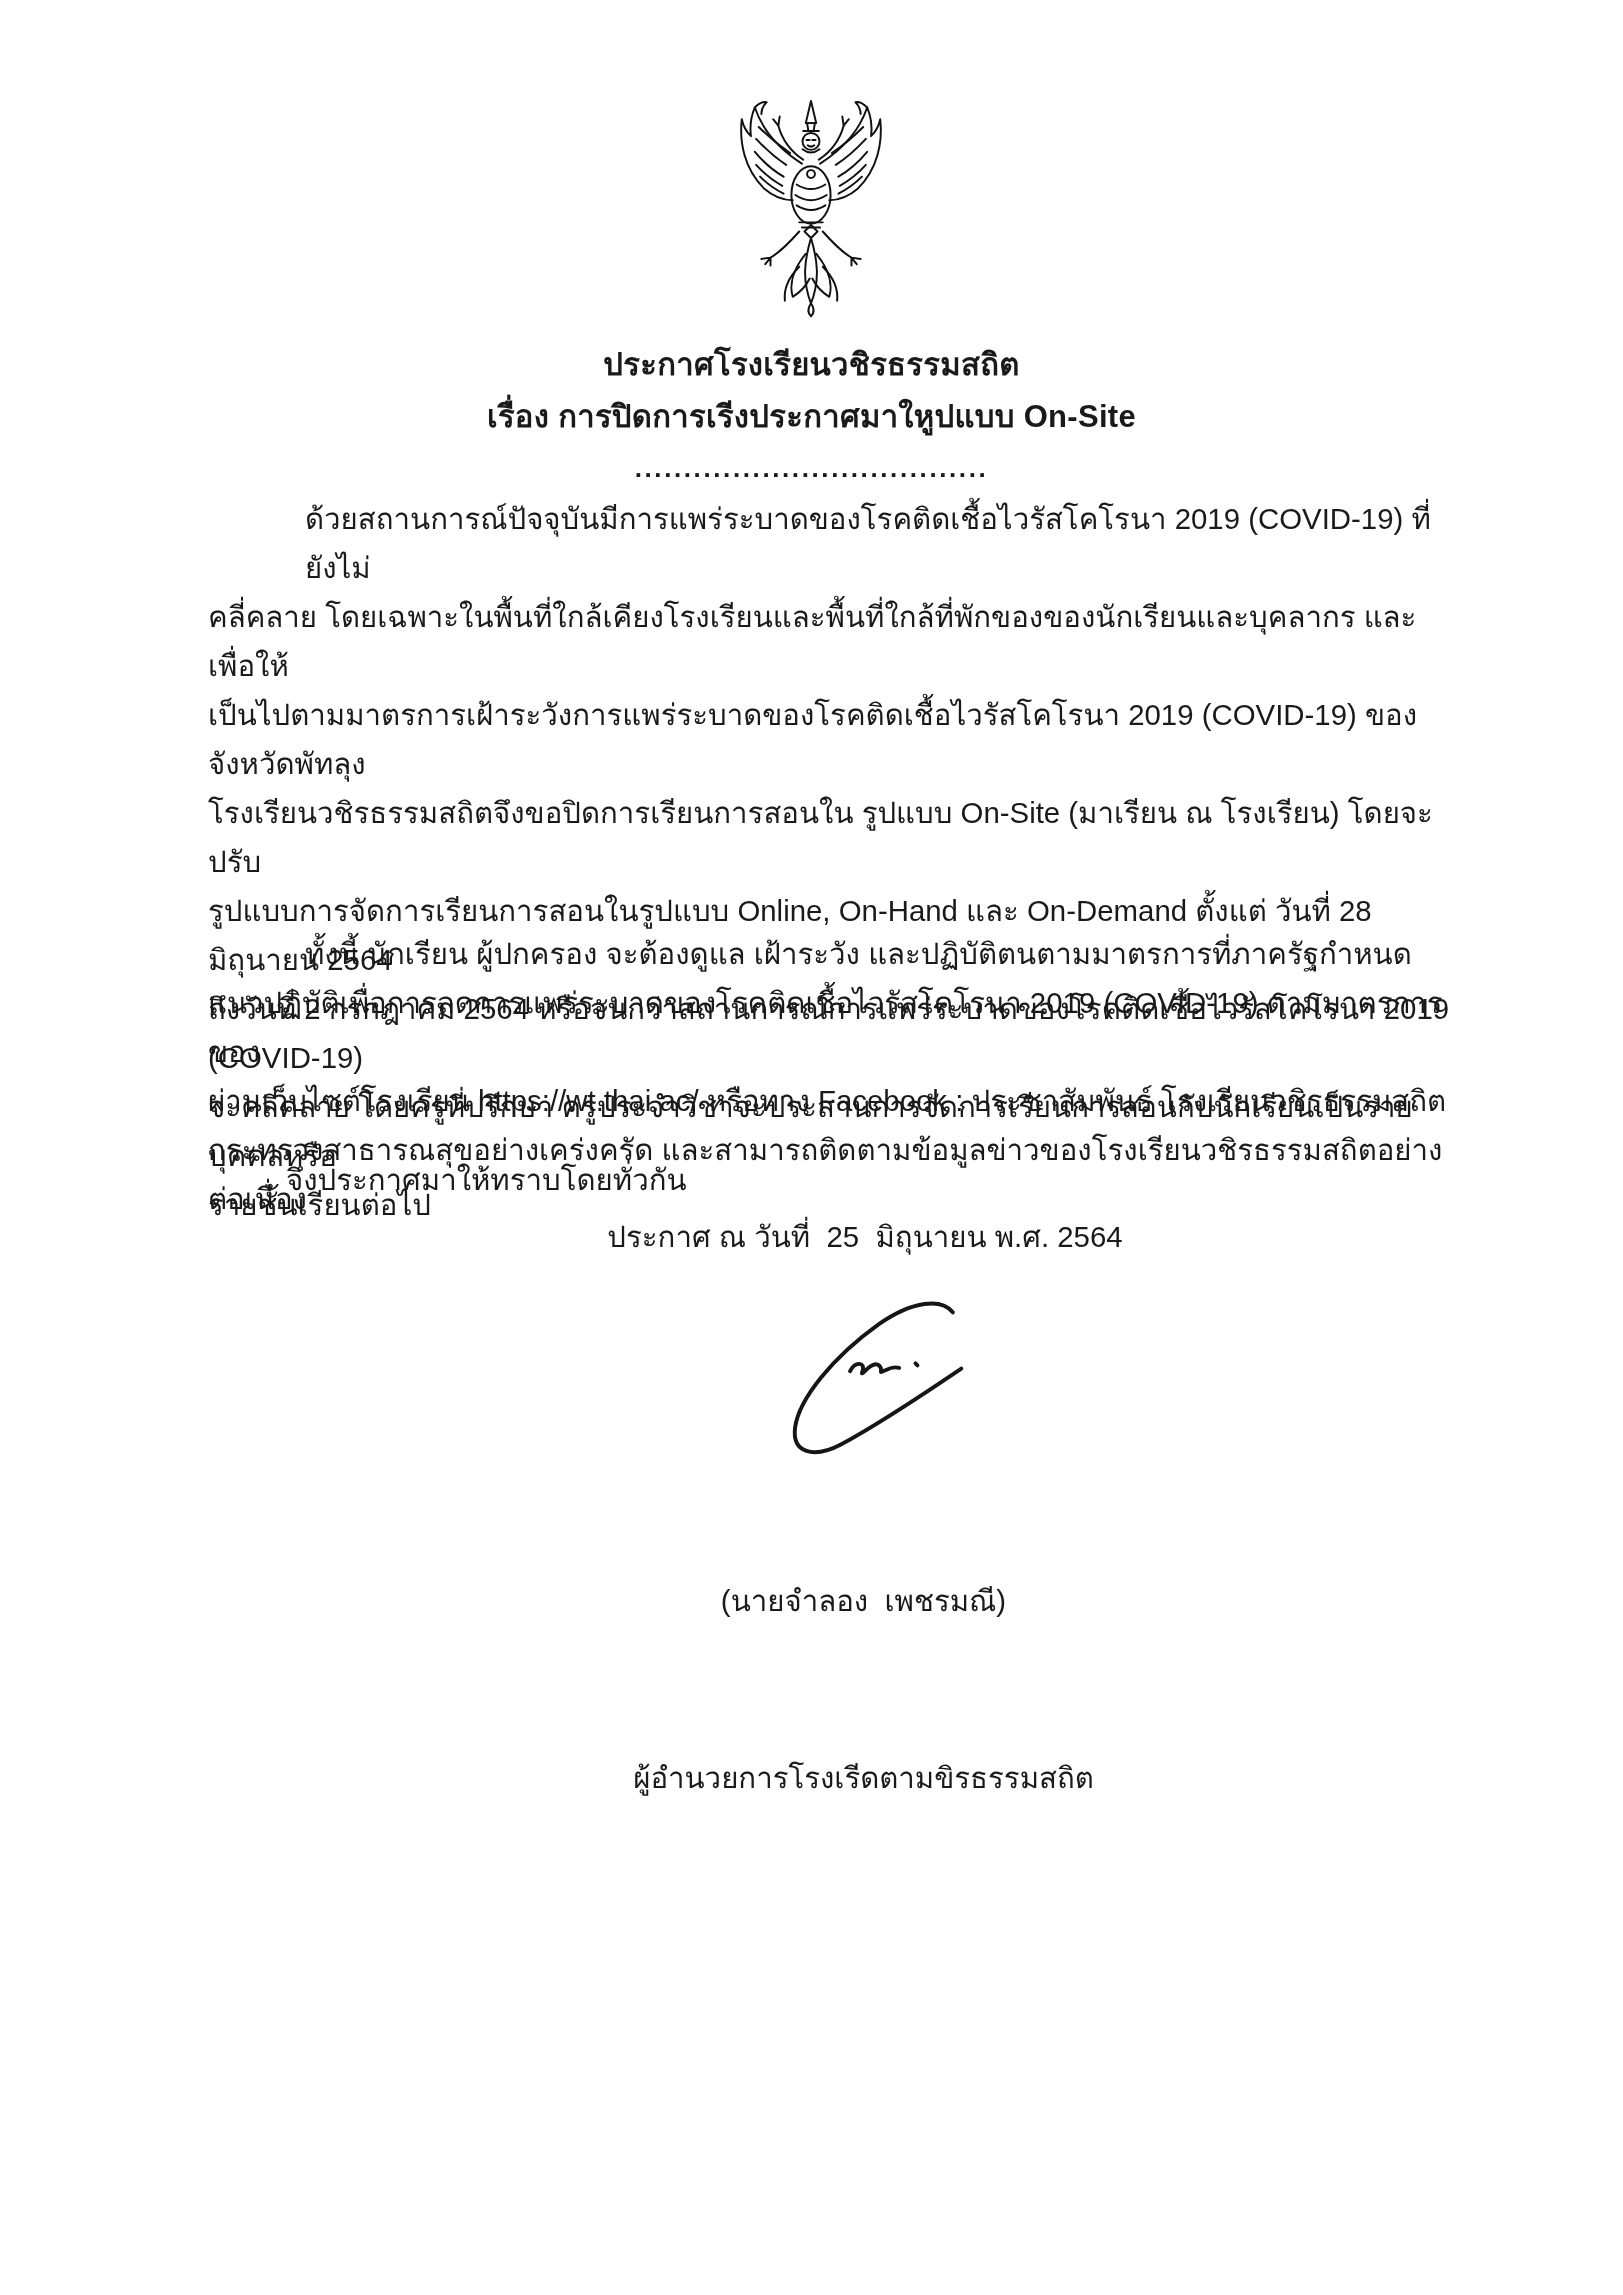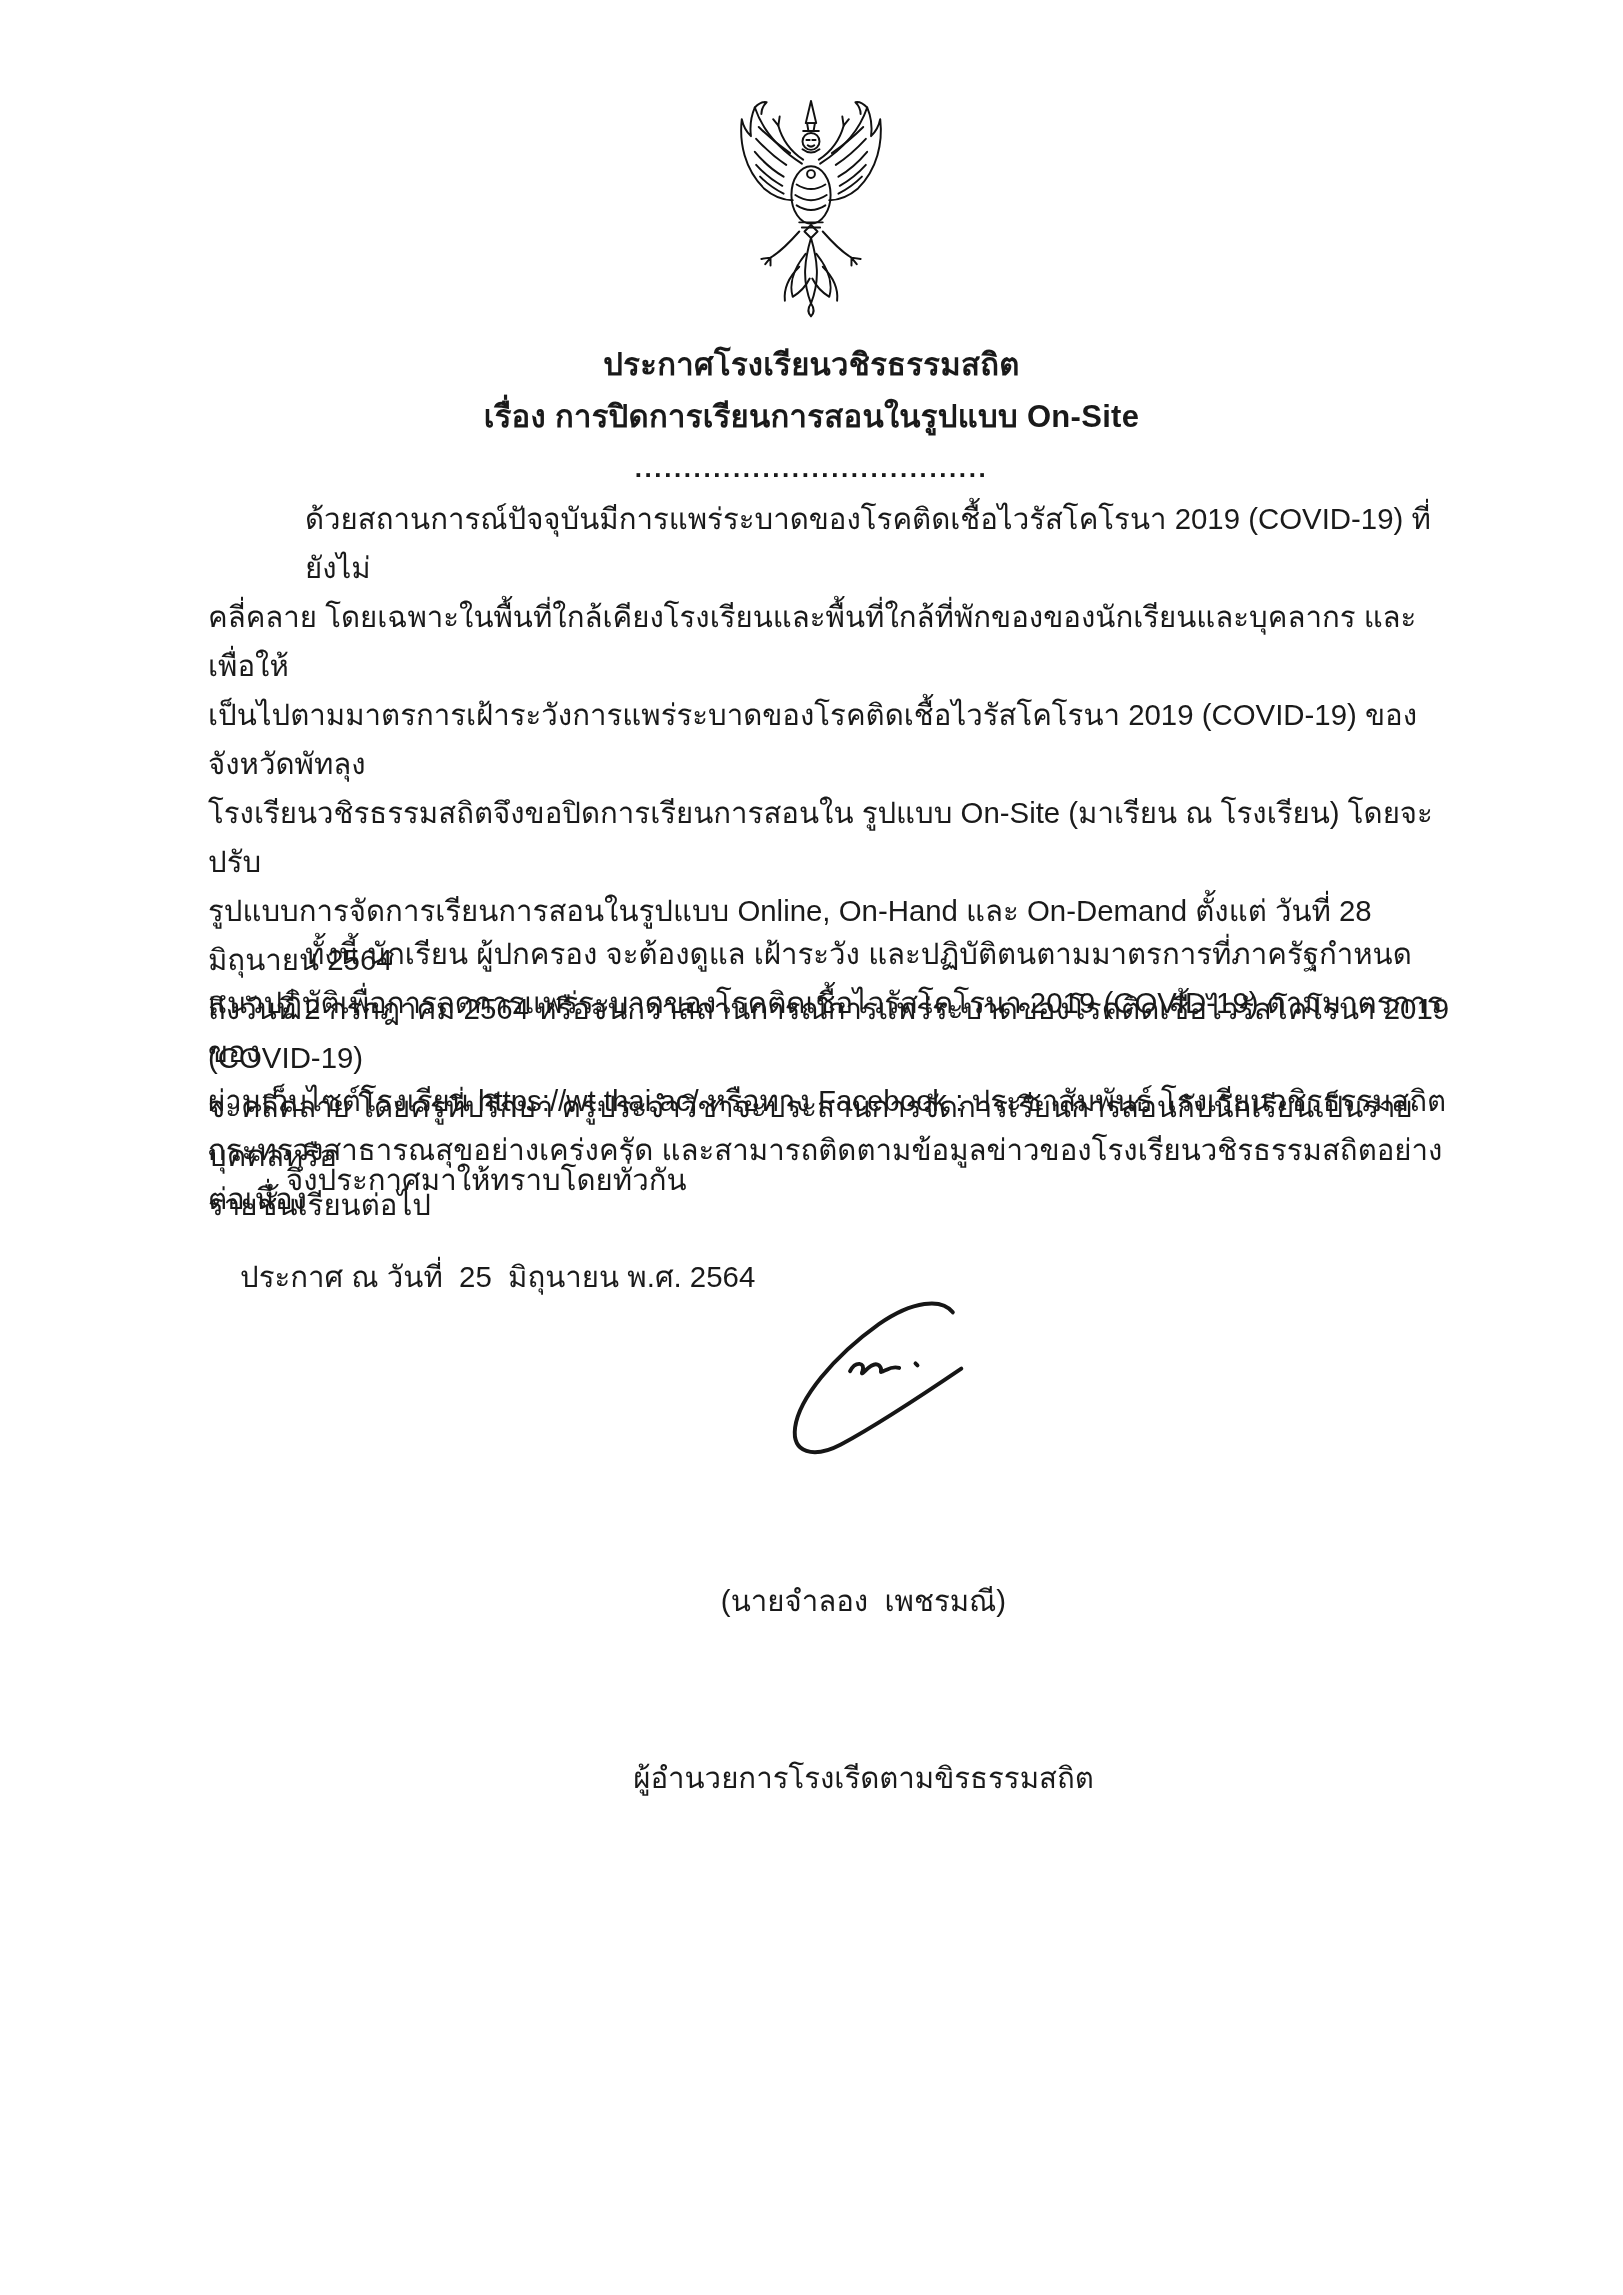--- a/index.html
+++ b/index.html
@@ -43,24 +43,24 @@
   .p2{top:929px;}
   .indent{padding-left:97px;}
   .closing{
     position:absolute;
     left:286px;top:1155px;
     font-size:29.4px;line-height:49px;
   }
   .dateline{
     position:absolute;
     left:196px;top:1212px;width:1250px;
+    text-align:center;
     font-size:29.4px;line-height:49px;
     white-space:pre-wrap;
     transform:translateX(44px);
-    margin-top:40px;
   }
   .signature{
     position:absolute;
     left:753px;top:1294px;
     width:219px;height:178px;
   }
   .signature svg{width:100%;height:100%;}
   .signer{
     position:absolute;
     left:602px;top:1478px;width:523px;
@@ -115,21 +115,21 @@
       <path d="M150 216 C140 250 136 280 150 316 C164 280 160 250 150 216"></path>
       <path d="M142 240 C124 262 116 286 122 306 C132 300 142 290 148 278"></path>
       <path d="M158 240 C176 262 184 286 178 306 C168 300 158 290 152 278"></path>
       <path d="M132 260 C116 276 108 294 110 312 M168 260 C184 276 192 294 190 312"></path>
       <path d="M150 316 q-8 12 0 20 q8 -8 0 -20"></path>
     </svg>
   </div>
 
   <div class="heading">
     <div>ประกาศโรงเรียนวชิรธรรมสถิต</div>
-    <div>เรื่อง การปิดการเรียนการสอนในรูปแบบ On-Site</div>
+    <div>เรื่อง การปิดการเรีงประกาศมาใหูปแบบ On-Site</div>
     <div class="divider-dots">....................................</div>
   </div>
 
   <div class="bodytext p1">
     <div class="indent">ด้วยสถานการณ์ปัจจุบันมีการแพร่ระบาดของโรคติดเชื้อไวรัสโคโรนา 2019 (COVID-19) ที่ยังไม่</div>
     <div>คลี่คลาย โดยเฉพาะในพื้นที่ใกล้เคียงโรงเรียนและพื้นที่ใกล้ที่พักของของนักเรียนและบุคลากร และเพื่อให้</div>
     <div>เป็นไปตามมาตรการเฝ้าระวังการแพร่ระบาดของโรคติดเชื้อไวรัสโคโรนา 2019 (COVID-19) ของจังหวัดพัทลุง</div>
     <div>โรงเรียนวชิรธรรมสถิตจึงขอปิดการเรียนการสอนใน รูปแบบ On-Site (มาเรียน ณ โรงเรียน) โดยจะปรับ</div>
     <div>รูปแบบการจัดการเรียนการสอนในรูปแบบ Online, On-Hand และ On-Demand ตั้งแต่ วันที่ 28 มิถุนายน 2564</div>
     <div>ถึงวันที่ 2 กรกฎาคม 2564 หรือจนกว่าสถานการณ์การแพร่ระบาดของโรคติดเชื้อไวรัสโคโรนา 2019 (COVID-19)</div>

